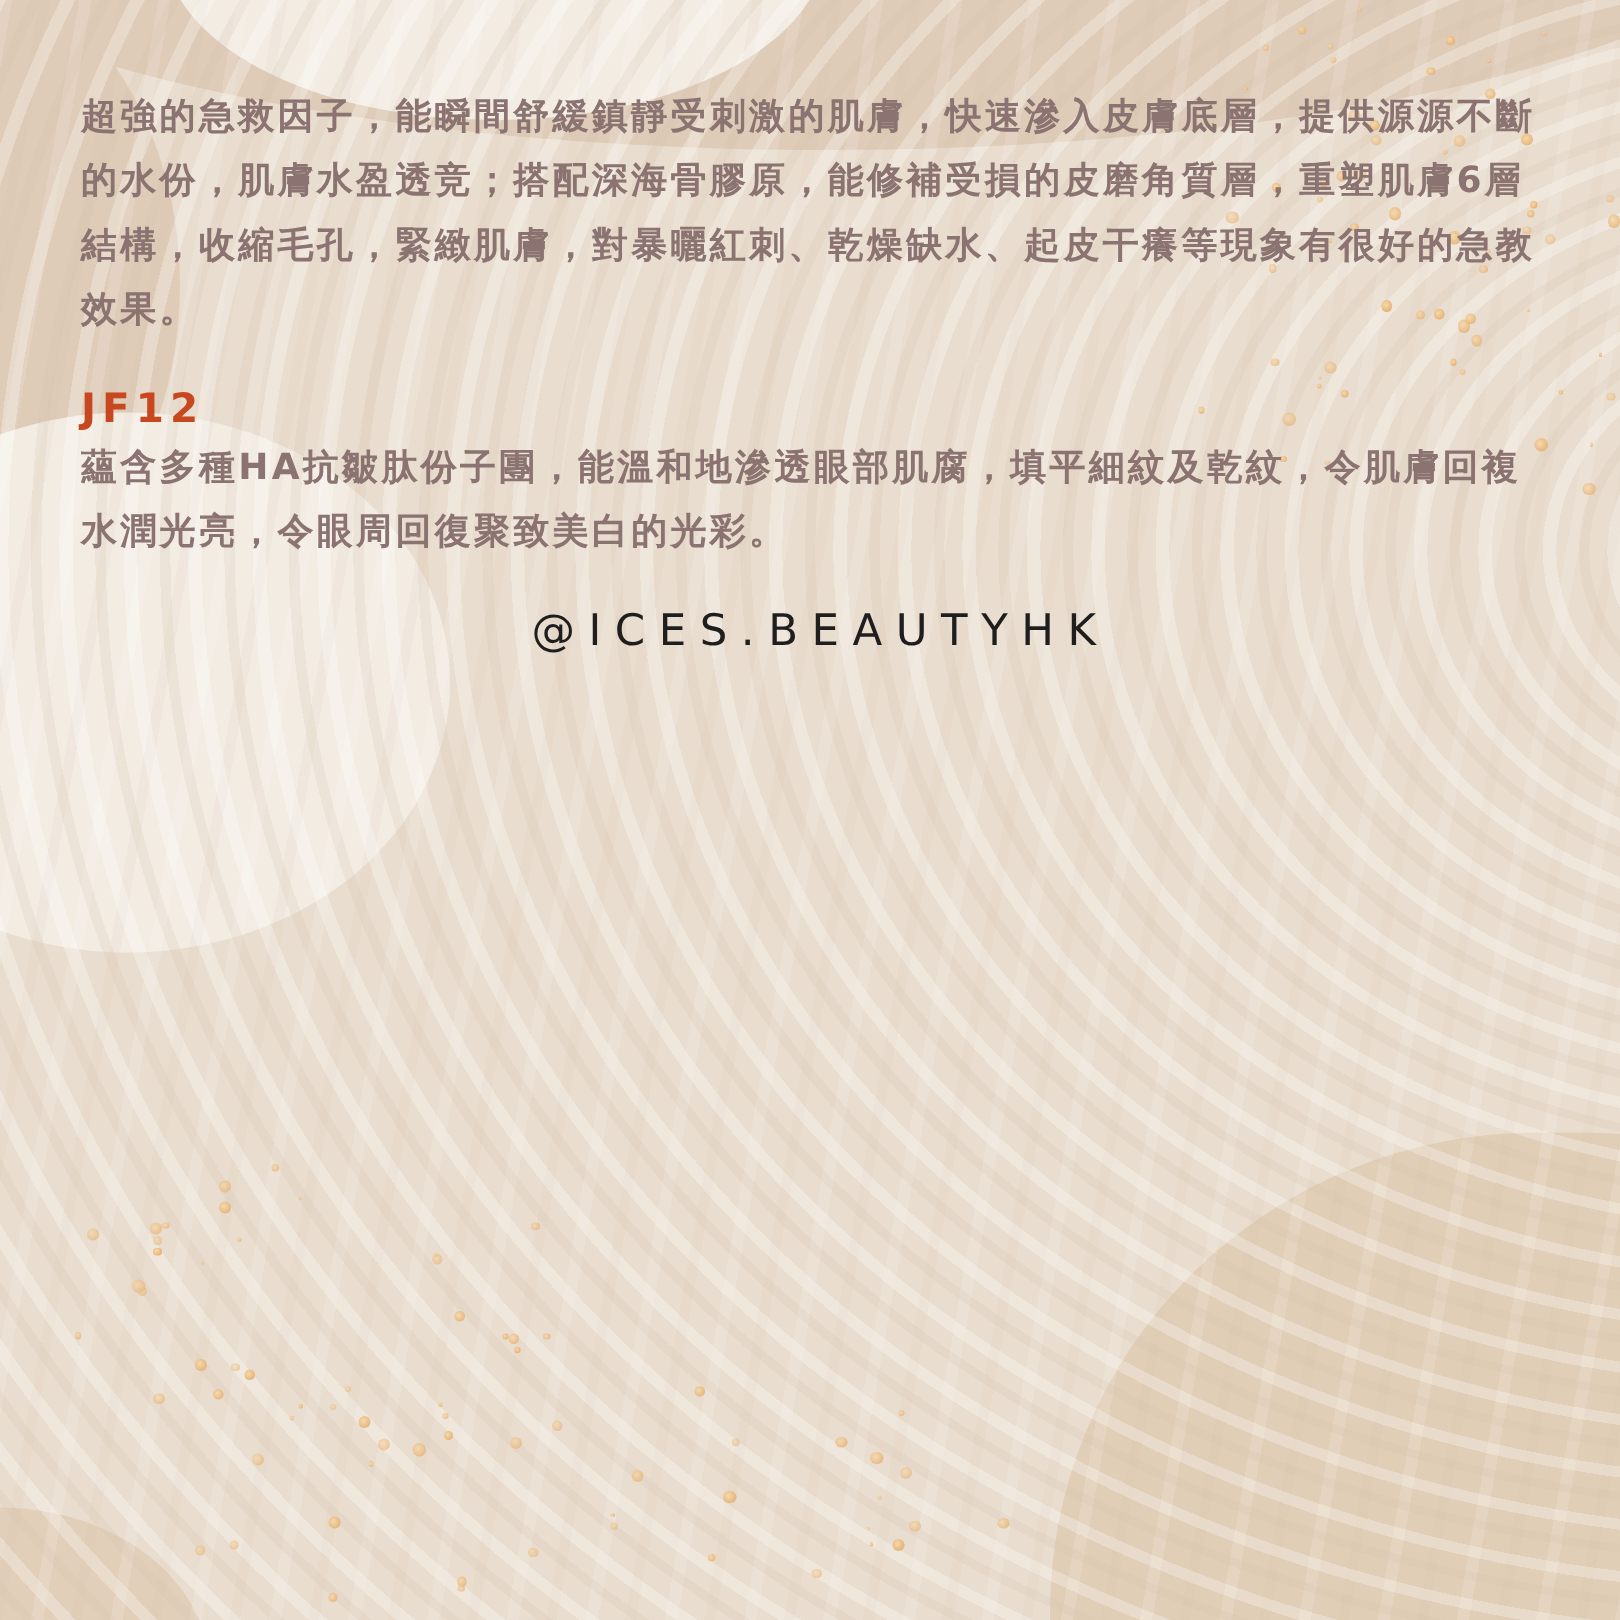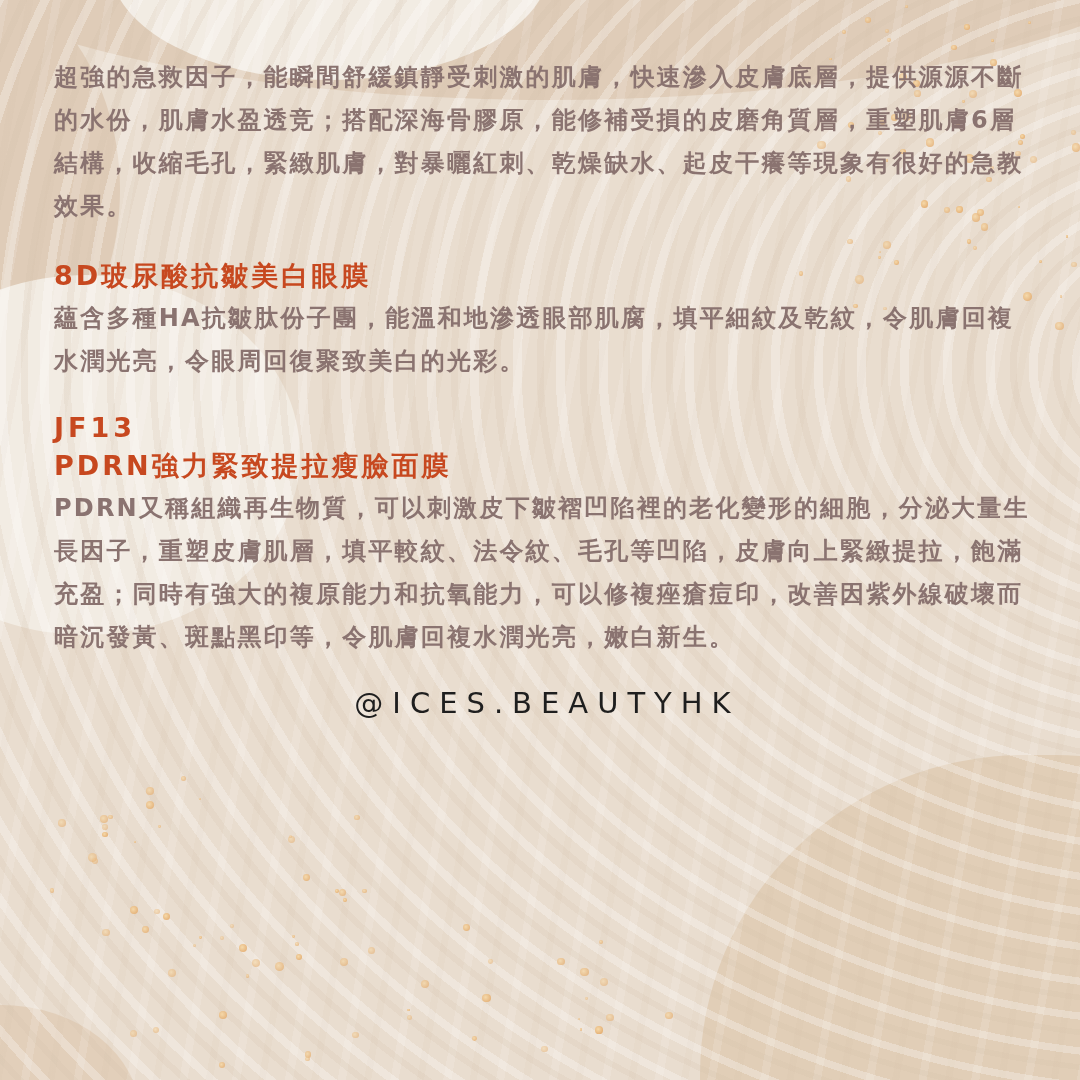--- a/index.html
+++ b/index.html
@@ -212,27 +212,22 @@
       <div class="speck" style="left: 600.079px; top: 977.732px; width: 8.30761px; height: 8.30761px; opacity: 0.6; background: radial-gradient(circle at 40% 40%, rgb(246, 217, 168), rgb(223, 162, 99));"></div>
     </div>
 
   <div class="content">
 
     <div class="section">
       <div class="section-body">超強的急救因子，能瞬間舒緩鎮靜受刺激的肌膚，快速滲入皮膚底層，提供源源不斷的水份，肌膚水盈透竞；搭配深海骨膠原，能修補受損的皮磨角質層，重塑肌膚6層結構，收縮毛孔，緊緻肌膚，對暴曬紅刺、乾燥缺水、起皮干癢等現象有很好的急教效果。</div>
     </div>
 
     <div class="section">
-      <div class="section-title">8D玻尿酸抗皺美白眼膜</div>
+      <div class="section-code">JF12</div>
       <div class="section-body">蘊含多種HA抗皺肽份子團，能溫和地滲透眼部肌腐，填平細紋及乾紋，令肌膚回複水潤光亮，令眼周回復聚致美白的光彩。</div>
     </div>
 
-    <div class="section">
-      <div class="section-code">JF13</div>
-      <div class="section-title">PDRN強力緊致提拉瘦臉面膜</div>
-      <div class="section-body">PDRN又稱組織再生物質，可以刺激皮下皺褶凹陷裡的老化變形的細胞，分泌大量生長因子，重塑皮膚肌層，填平較紋、法令紋、毛孔等凹陷，皮膚向上緊緻提拉，飽滿充盈；同時有強大的複原能力和抗氧能力，可以修複痤瘡痘印，改善因紫外線破壞而暗沉發黃、斑點黑印等，令肌膚回複水潤光亮，嫩白新生。</div>
-    </div>
 
 
     <div class="footer">@ICES.BEAUTYHK</div>
 
   </div>
 </div>
 
 </body></html>

